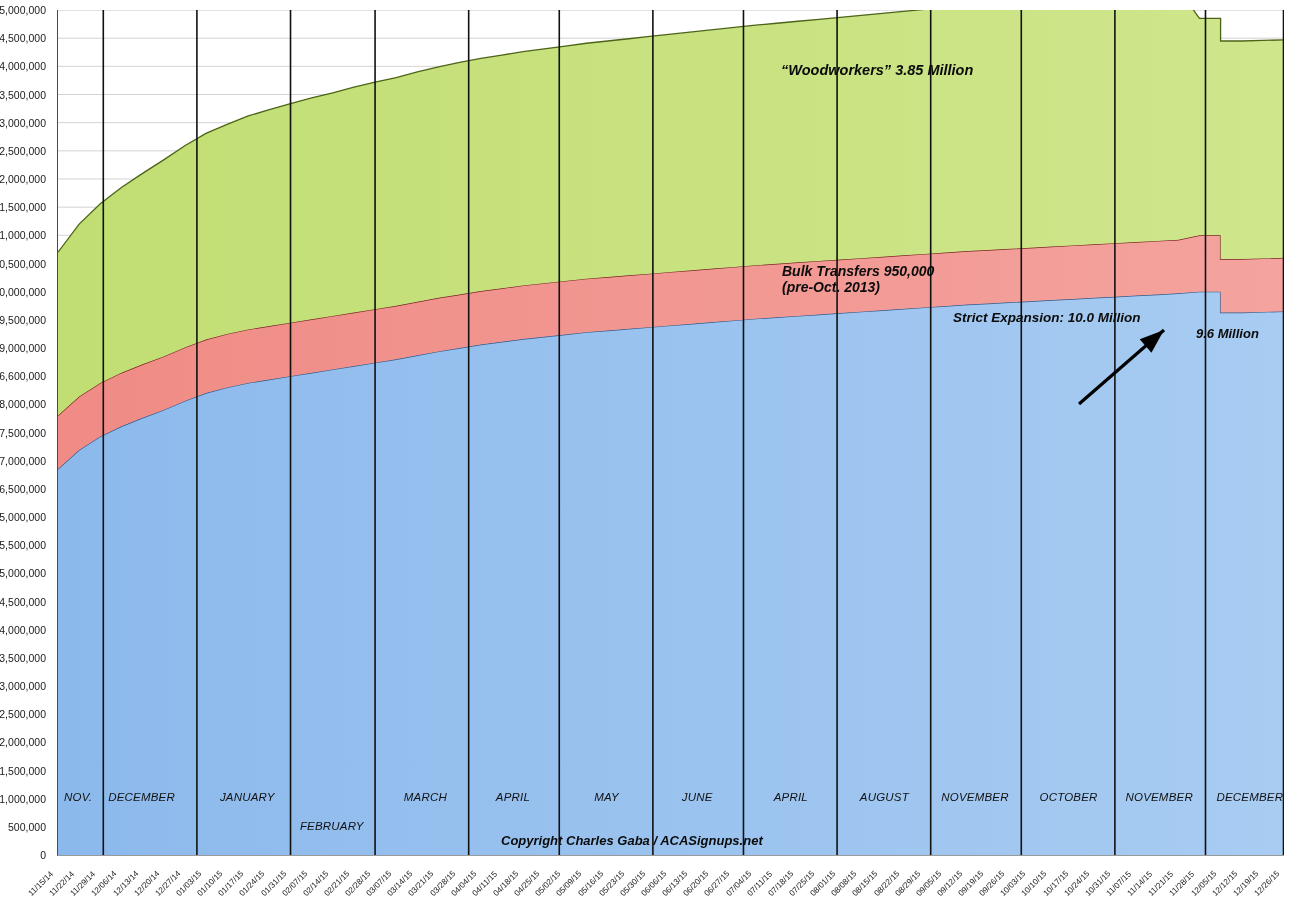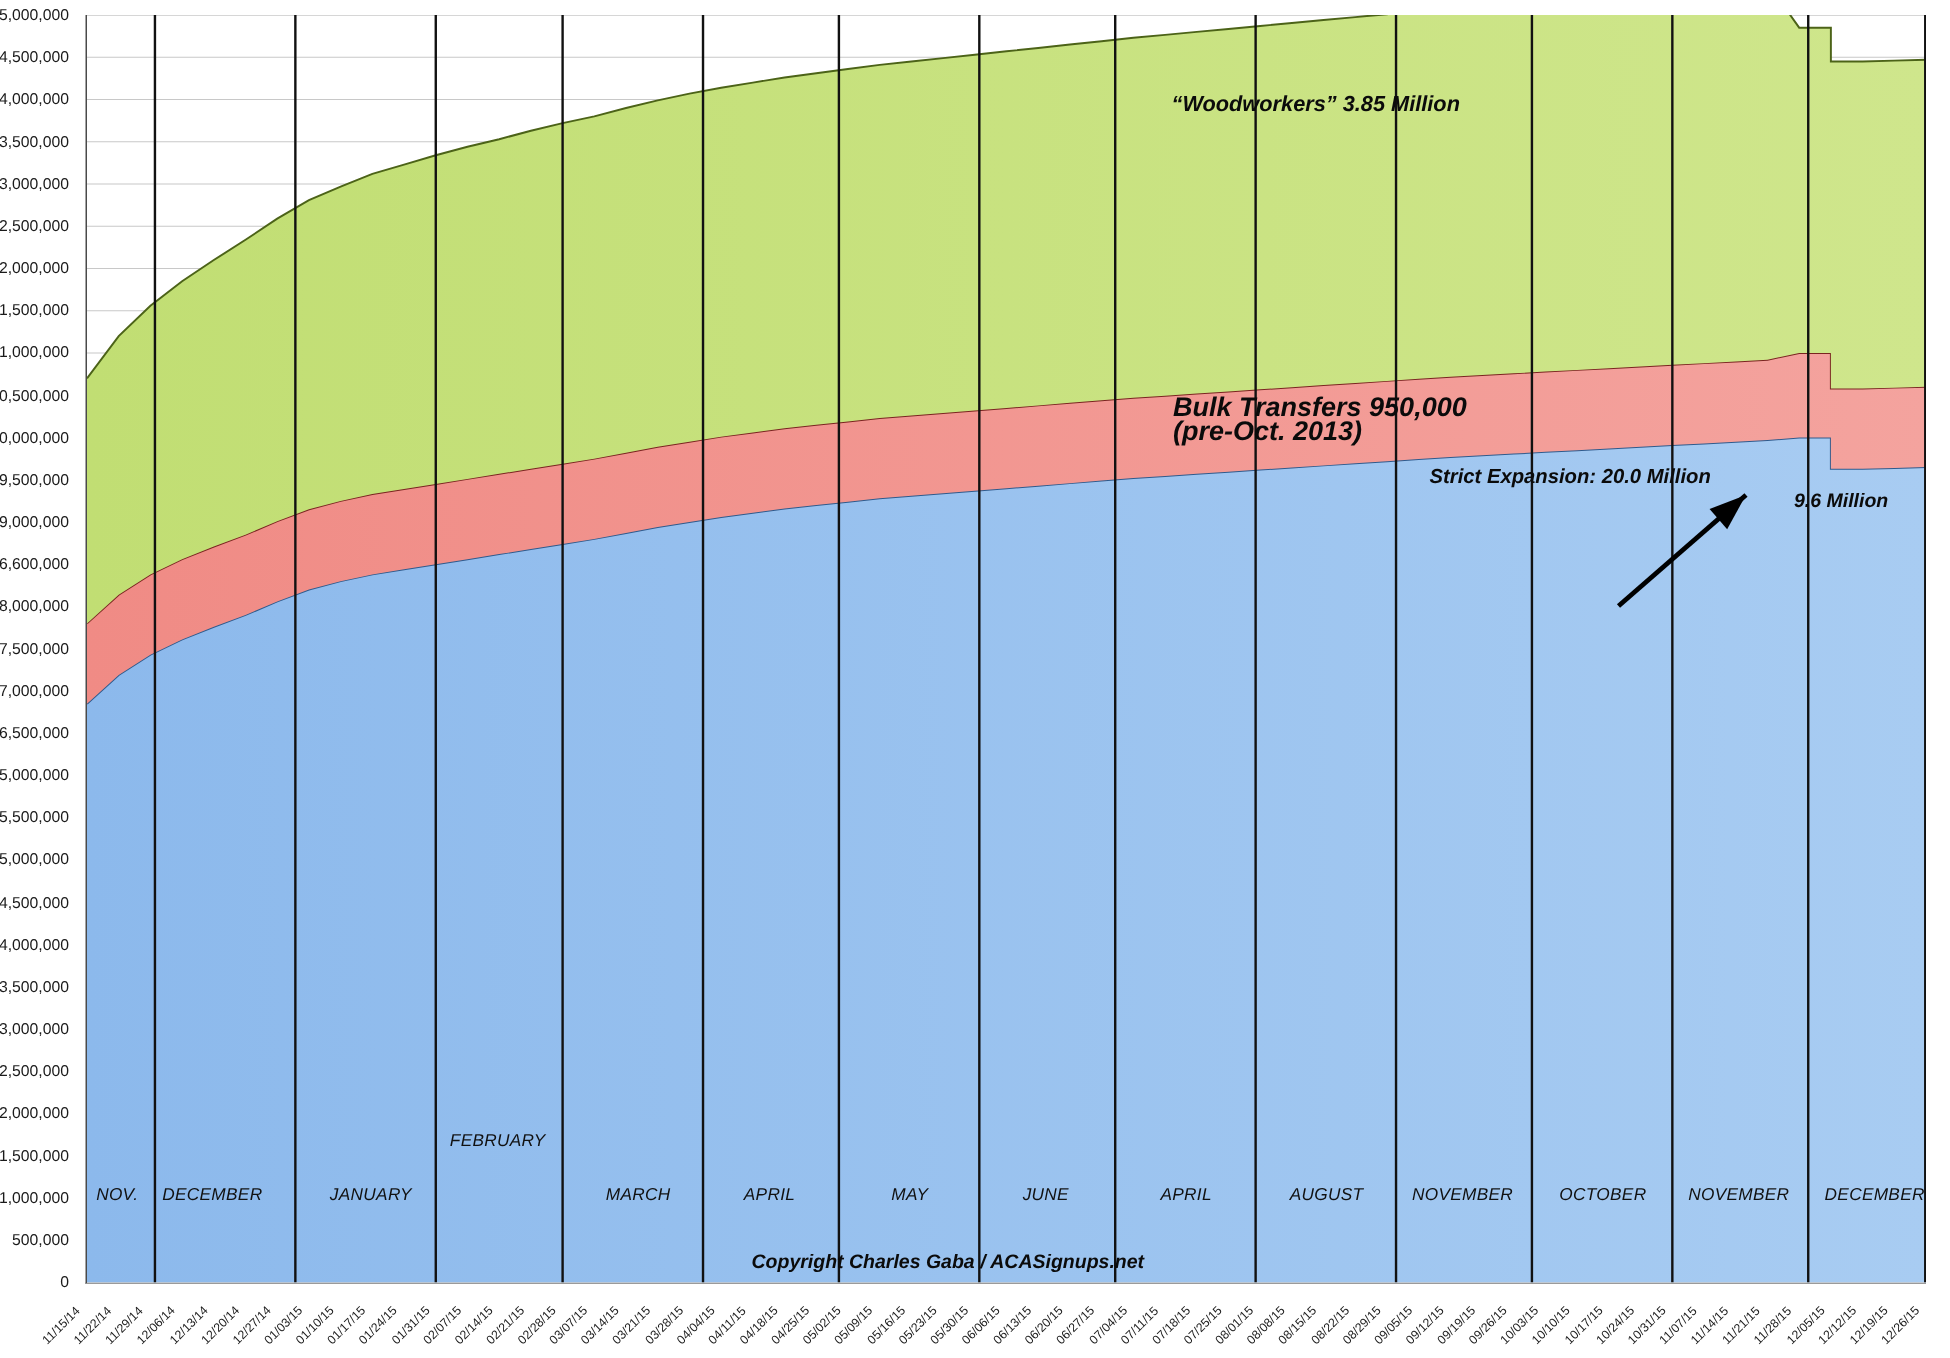--- a/index.html
+++ b/index.html
@@ -25,21 +25,21 @@
 
   
   .monthlabel{position:absolute;font-size:11.5px;font-weight:normal;font-style:italic;
               color:#111;white-space:nowrap;transform:translateX(-50%);
               font-family:"Liberation Sans",sans-serif;letter-spacing:.2px;}
 
   
   .ann{position:absolute;font-weight:bold;font-style:italic;color:#0b0b0b;white-space:pre;
        font-family:"Liberation Sans",sans-serif;}
   .ann-wood{left:781px;top:62px;font-size:14.5px;}
-  .ann-bulk{left:782px;top:263px;font-size:18px;line-height:16px;}
+  .ann-bulk{left:782px;top:263px;font-size:14px;line-height:16px;}
   .ann-strict{left:953px;top:310px;font-size:13.5px;}
   .ann-96{left:1196px;top:326px;font-size:13px;}
   .ann-copy{left:501px;top:833px;font-size:13px;}
   .bigtext{position:absolute;left:415px;top:420px;font-size:20.5px;font-weight:bold;
            font-style:italic;color:#0b0b0b;line-height:27px;white-space:pre;
            font-family:"Liberation Sans",sans-serif;}
   .subtext{position:absolute;left:414px;top:508px;font-size:17.5px;font-weight:bold;
            font-style:italic;color:#0b0b0b;line-height:27.5px;white-space:pre;
            font-family:"Liberation Sans",sans-serif;}
 </style>
@@ -212,27 +212,27 @@
       <div class="xtick" style="left: 1141.45px;">11/28/15</div>
       <div class="xtick" style="left: 1162.59px;">12/05/15</div>
       <div class="xtick" style="left: 1183.72px;">12/12/15</div>
       <div class="xtick" style="left: 1204.86px;">12/19/15</div>
       <div class="xtick" style="left: 1226px;">12/26/15</div>
     </div>
 
   <div class="ann ann-wood">“Woodworkers” 3.85 Million</div>
   <div class="ann ann-bulk">Bulk Transfers 950,000
 (pre-Oct. 2013)</div>
-  <div class="ann ann-strict">Strict Expansion: 20.0 Million</div>
+  <div class="ann ann-strict">Strict Expansion: 10.0 Million</div>
   <div class="ann ann-96">9.6 Million</div>
   <div class="ann ann-copy">Copyright Charles Gaba / ACASignups.net</div>
 <div class="monthlabel" style="left: 78.1379px; top: 790.667px;">NOV.</div>
     <div class="monthlabel" style="left: 141.552px; top: 790.667px;">DECEMBER</div>
     <div class="monthlabel" style="left: 247.241px; top: 790.667px;">JANUARY</div>
-    <div class="monthlabel" style="left: 331.793px; top: 755px;">FEBRUARY</div>
+    <div class="monthlabel" style="left: 331.793px; top: 820px;">FEBRUARY</div>
     <div class="monthlabel" style="left: 425.404px; top: 790.667px;">MARCH</div>
     <div class="monthlabel" style="left: 512.975px; top: 790.667px;">APRIL</div>
     <div class="monthlabel" style="left: 606.586px; top: 790.667px;">MAY</div>
     <div class="monthlabel" style="left: 697.177px; top: 790.667px;">JUNE</div>
     <div class="monthlabel" style="left: 790.788px; top: 790.667px;">APRIL</div>
     <div class="monthlabel" style="left: 884.399px; top: 790.667px;">AUGUST</div>
     <div class="monthlabel" style="left: 974.99px; top: 790.667px;">NOVEMBER</div>
     <div class="monthlabel" style="left: 1068.6px; top: 790.667px;">OCTOBER</div>
     <div class="monthlabel" style="left: 1159.19px; top: 790.667px;">NOVEMBER</div>
     <div class="monthlabel" style="left: 1249.78px; top: 790.667px;">DECEMBER</div>

